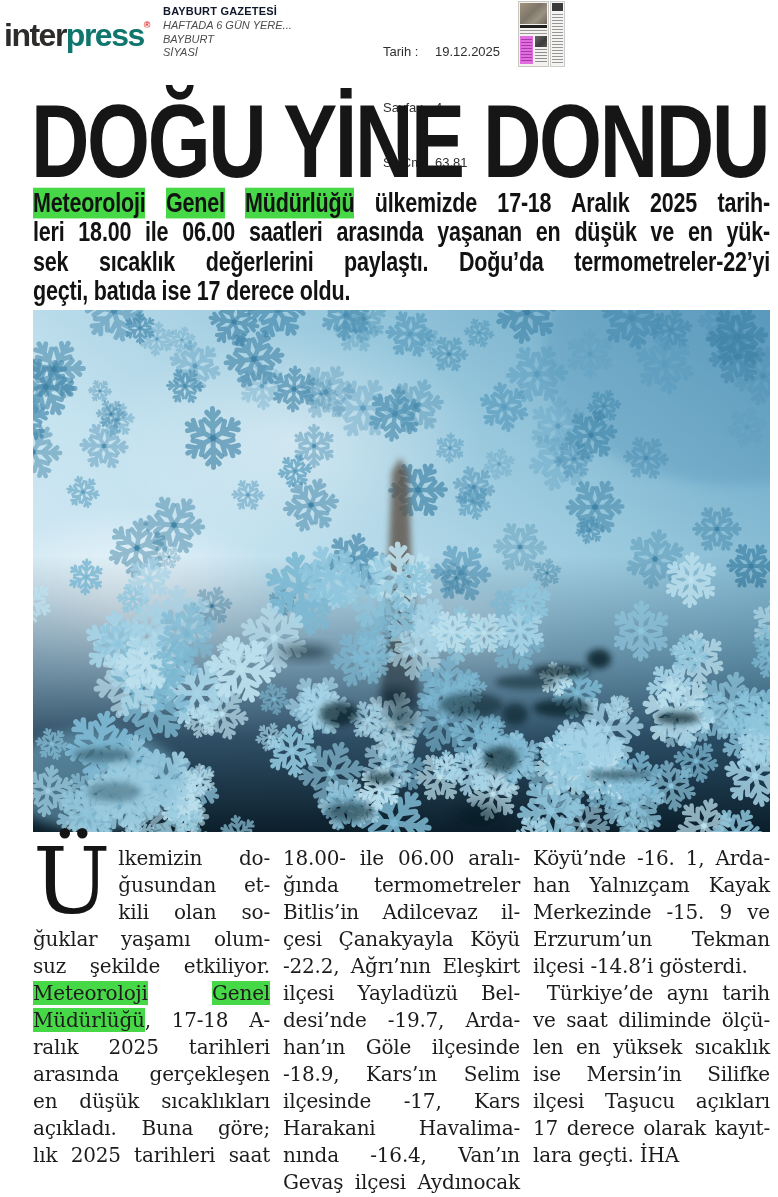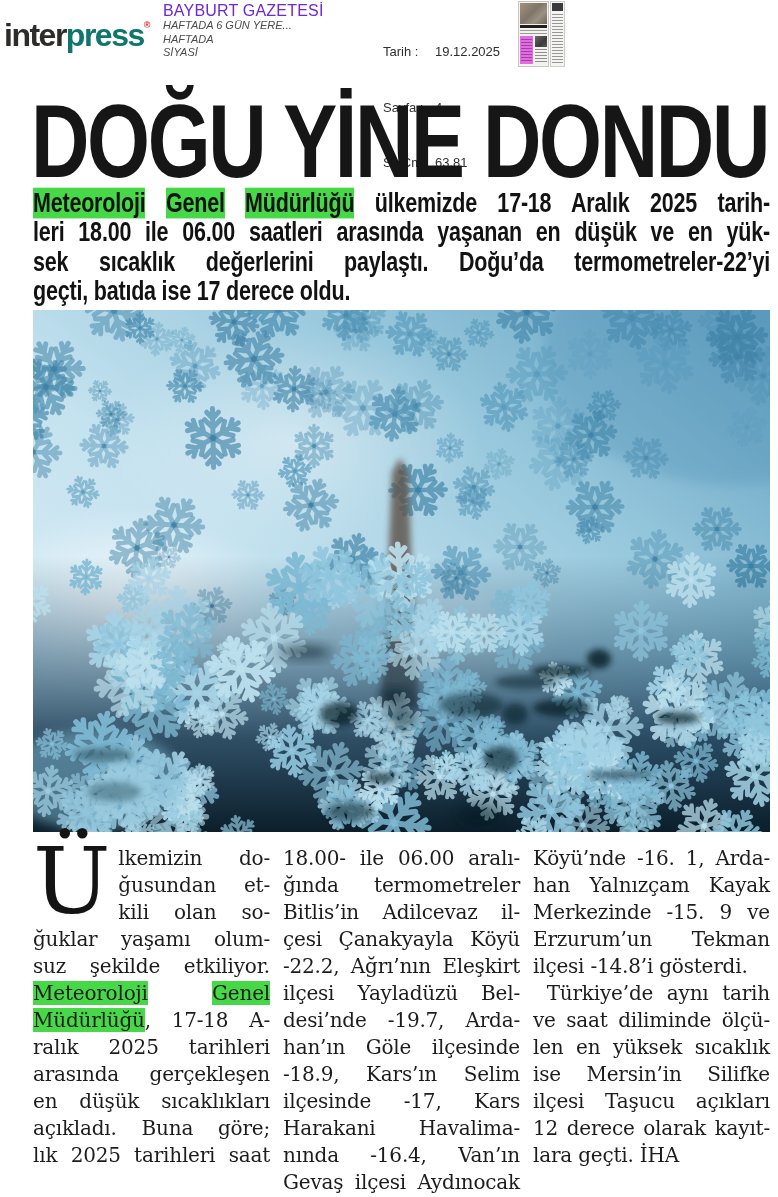--- a/index.html
+++ b/index.html
@@ -7,21 +7,21 @@
        font-family:"Liberation Sans",sans-serif;-webkit-font-smoothing:antialiased;}
   .page{position:absolute;inset:0;overflow:hidden;background:#fff;}
 
   
   .logo{position:absolute;left:4px;top:8px;font-size:32px;font-weight:bold;letter-spacing:-1.5px;line-height:34px;}
   .logo .l-black{color:#2d2c2b;}
   .logo .l-red{color:#0f766e;}
   .logo sup{font-size:9px;letter-spacing:0;color:#e02421;vertical-align:18px;}
 
   .pub{position:absolute;left:163px;top:3px;line-height:13.5px;}
-  .pub-name{font-size:16px;font-weight:normal;color:#6d28d9;letter-spacing:.2px;line-height:16px;}
+  .pub-name{font-size:11px;font-weight:bold;color:#0f172a;letter-spacing:.2px;line-height:16px;}
   .pub-line{font-size:11px;color:#4c4c4c;font-style:italic;}
 
   .meta{position:absolute;left:383px;top:4px;font-size:13px;color:#2f2f2f;line-height:15.5px;}
   .meta-label{display:inline-block;width:52px;margin-top:40px;}
 
   
   .thumb{position:absolute;left:519px;top:2px;width:46px;height:64px;}
   .thumb-main{position:absolute;left:0;top:0;width:29px;height:64px;background:#f4f2ee;outline:1px solid #c9c5c0;}
   .tm-photo{position:absolute;left:1px;top:1px;width:27px;height:21px;
             background:linear-gradient(135deg,#a3937f,#7e7668 45%,#9b9284 70%,#6d655a);}
@@ -67,21 +67,21 @@
 </head>
 <body>
 
 <div class="page">
 
   <div class="logo"><span class="l-black">inter</span><span class="l-red">press</span><sup>®</sup></div>
 
   <div class="pub">
     <div class="pub-name">BAYBURT GAZETESİ</div>
     <div class="pub-line">HAFTADA 6 GÜN YERE...</div>
-    <div class="pub-line">HAFTADA</div>
+    <div class="pub-line">BAYBURT</div>
     <div class="pub-line">SİYASİ</div>
   </div>
 
   <div class="meta">
     <div><span class="meta-label">Tarih :</span><span>19.12.2025</span></div>
     <div><span class="meta-label">Sayfa :</span><span>4</span></div>
     <div><span class="meta-label">StxCm :</span><span>63,81</span></div>
   </div>
 
   <div class="thumb">
@@ -433,19 +433,19 @@
           <div class="tline"><span>Köyü’nde -16. 1, Arda-</span></div>
           <div class="tline"><span>han Yalnızçam Kayak</span></div>
           <div class="tline"><span>Merkezinde -15. 9 ve</span></div>
           <div class="tline"><span>Erzurum’un Tekman</span></div>
           <div class="tline tend"><span>ilçesi -14.8’i gösterdi.</span></div>
           <div class="tline"><span>&nbsp;Türkiye’de aynı tarih</span></div>
           <div class="tline"><span>ve saat diliminde ölçü-</span></div>
           <div class="tline"><span>len en yüksek sıcaklık</span></div>
           <div class="tline"><span>ise Mersin’in Silifke</span></div>
           <div class="tline"><span>ilçesi Taşucu açıkları</span></div>
-          <div class="tline"><span>12 derece olarak kayıt-</span></div>
+          <div class="tline"><span>17 derece olarak kayıt-</span></div>
           <div class="tline tend"><span>lara geçti. İHA</span></div>
         </div>
     </div>
   </div>
 
 </div>
 
 </body></html>

